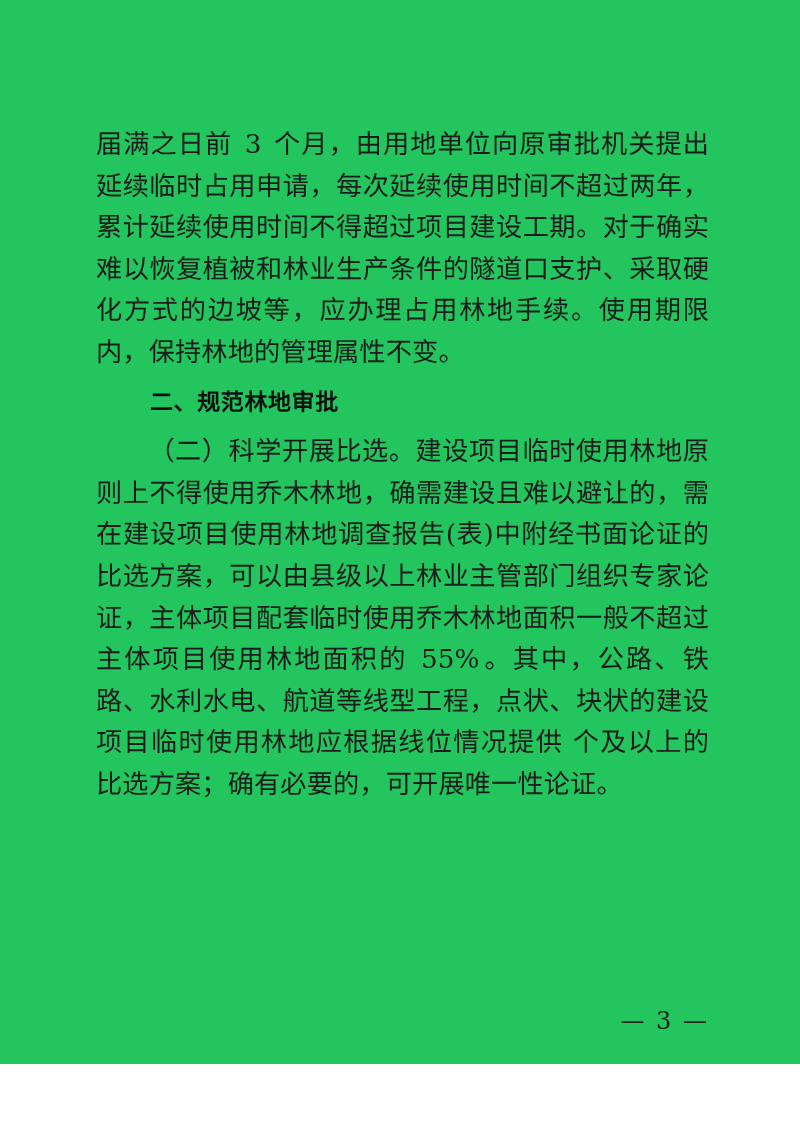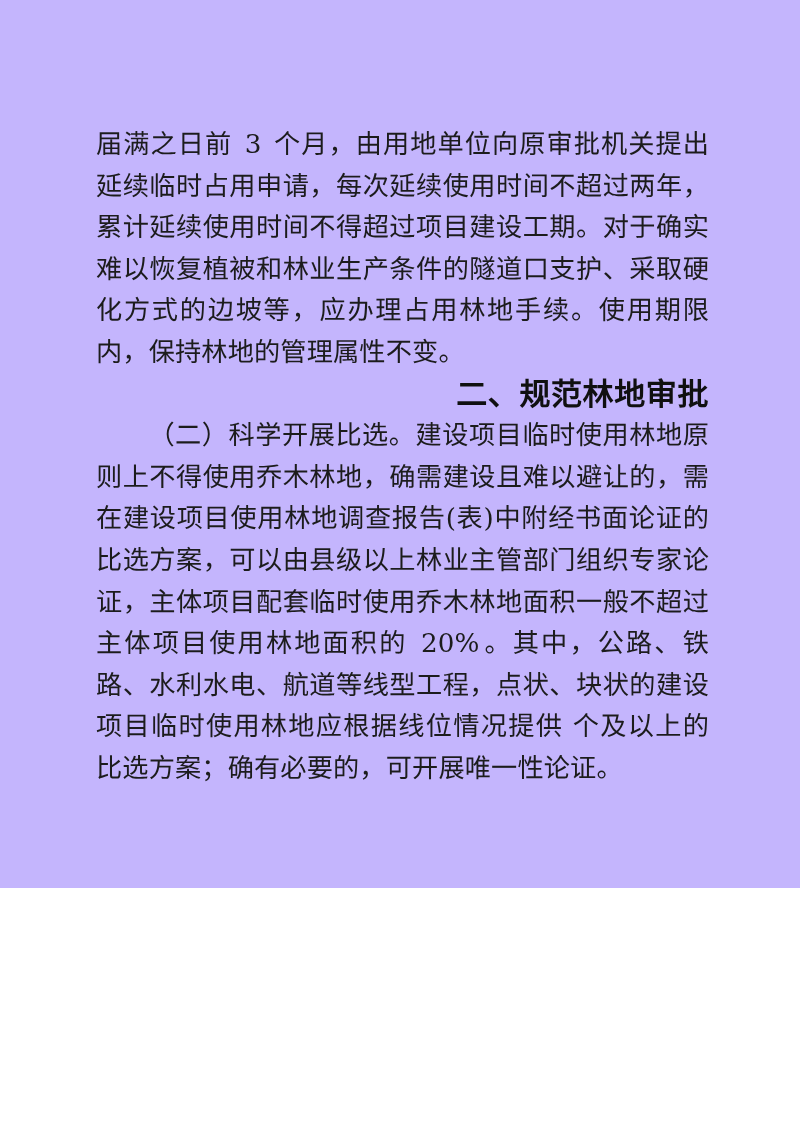--- a/index.html
+++ b/index.html
@@ -8,22 +8,22 @@
     padding: 0;
     background: #ffffff;
   }
   body {
     font-family: "DejaVu Serif", "Liberation Serif", serif;
     color: #1b1b1b;
   }
   #page {
     position: relative;
     width: 800px;
-    height: 888px;
-    background: #c4b5fd;
+    height: 1064px;
+    background: #22c55e;
     overflow: hidden;
     box-sizing: border-box;
   }
   
   #content {
     position: absolute;
     left: 96px;
     top: 124px;
     width: 613px;
   }
@@ -43,29 +43,29 @@
   }
   .para.indent {
     text-indent: 2em;
   }
   .para.cont {
     text-indent: 0;
   }
 
   
   .heading {
-    margin: 0;
-    font-size: 31px;
+    margin: 8px;
+    font-size: 23px;
     line-height: 41.6px;
     text-indent: 2em;
     font-weight: bold;
     letter-spacing: 0.6px;
     color: #101010;
     font-family: "DejaVu Sans", "Liberation Sans", sans-serif;
-    text-align: right;
+    text-align: left;
   }
 
   
   .num {
     font-family: "DejaVu Serif", "Liberation Serif", serif;
     padding: 0 0.12em;
     letter-spacing: 0;
   }
 
   #footer {
@@ -86,19 +86,19 @@
 
 <div id="page">
 
   <div id="content">
 
     <p class="para cont">届满之日前 <span class="num">3</span> 个月，由用地单位向原审批机关提出延续临时占用申请，每次延续使用时间不超过两年，累计延续使用时间不得超过项目建设工期。对于确实难以恢复植被和林业生产条件的隧道口支护、采取硬化方式的边坡等，应办理占用林地手续。使用期限内，保持林地的管理属性不变。</p>
 
     <h2 class="heading">二、规范林地审批</h2>
 
 
-    <p class="para indent">（二）科学开展比选。建设项目临时使用林地原则上不得使用乔木林地，确需建设且难以避让的，需在建设项目使用林地调查报告(表)中附经书面论证的比选方案，可以由县级以上林业主管部门组织专家论证，主体项目配套临时使用乔木林地面积一般不超过主体项目使用林地面积的 <span class="num">20%</span>。其中，公路、铁路、水利水电、航道等线型工程，点状、块状的建设项目临时使用林地应根据线位情况提供  个及以上的比选方案；确有必要的，可开展唯一性论证。</p>
+    <p class="para indent">（二）科学开展比选。建设项目临时使用林地原则上不得使用乔木林地，确需建设且难以避让的，需在建设项目使用林地调查报告(表)中附经书面论证的比选方案，可以由县级以上林业主管部门组织专家论证，主体项目配套临时使用乔木林地面积一般不超过主体项目使用林地面积的 <span class="num">55%</span>。其中，公路、铁路、水利水电、航道等线型工程，点状、块状的建设项目临时使用林地应根据线位情况提供  个及以上的比选方案；确有必要的，可开展唯一性论证。</p>
 
   </div>
 
   <div id="footer">— 3 —</div>
 
 </div>
 
 </body></html>

